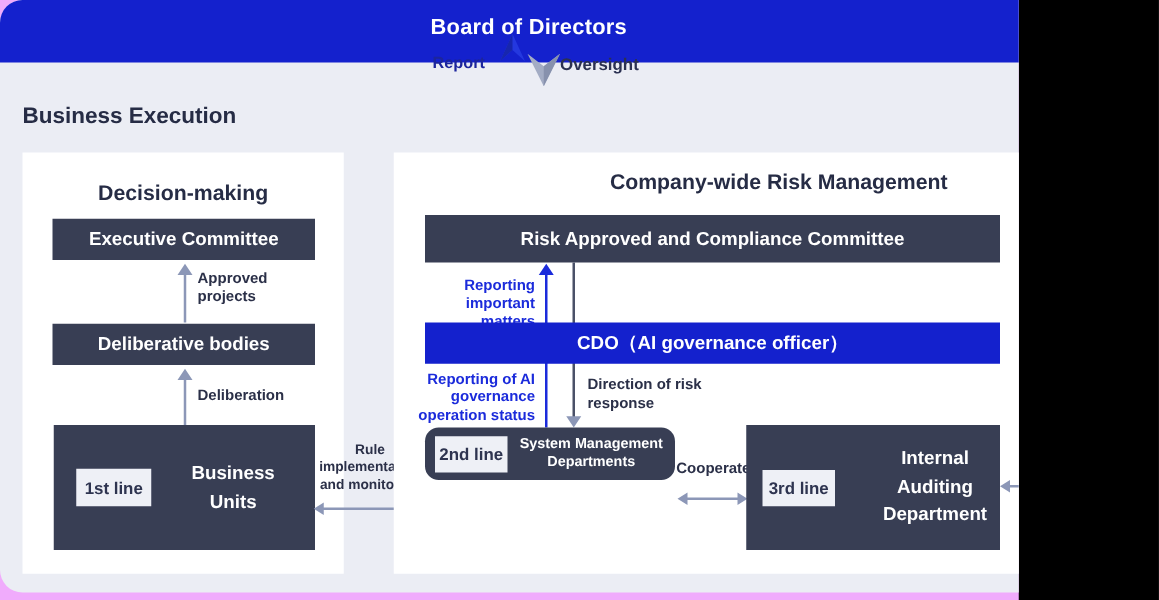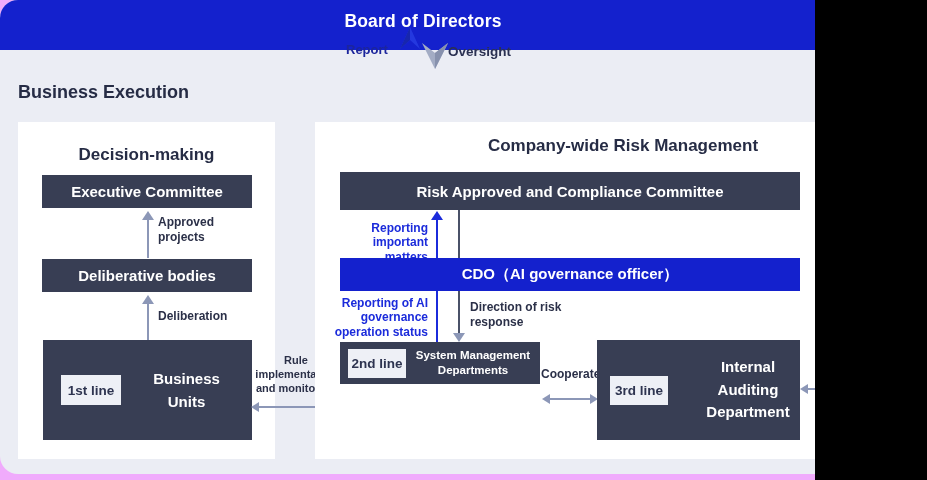--- a/index.html
+++ b/index.html
@@ -123,21 +123,21 @@
     <div class="abs bluebar" style="left:340px;top:258px;width:460px;height:33px;font-size:15px;">
       <span>CDO（AI governance officer）</span>
     </div>
 
     <div class="abs smallblue ml" style="left:318px;top:296px;width:110px;">Reporting of AI
 governance
 operation status</div>
     <div class="abs smalldark ml" style="left:470px;top:300px;">Direction of risk
 response</div>
 
-    <div class="abs navybox" style="left:340px;top:342px;width:200px;height:42px;justify-content:flex-start;">
+    <div class="abs navybox" style="left:340px;top:342px;width:200px;height:42px;justify-content:flex-start;border-radius:11px;">
       <div class="badge" style="width:58px;height:29px;margin-left:8px;">
         <span>2nd line</span>
       </div>
       <div class="ml" style="flex:1;text-align:center;font-size:11.5px;line-height:1.3;">System Management
 Departments</div>
     </div>
 
     <div class="abs smalldark" style="left:541px;top:367px;">Cooperate</div>
     <div class="abs" style="left:542px;top:394px;width:56px;height:10px;">
       <div class="ah ah-left" style="left:0;top:0;"></div>

